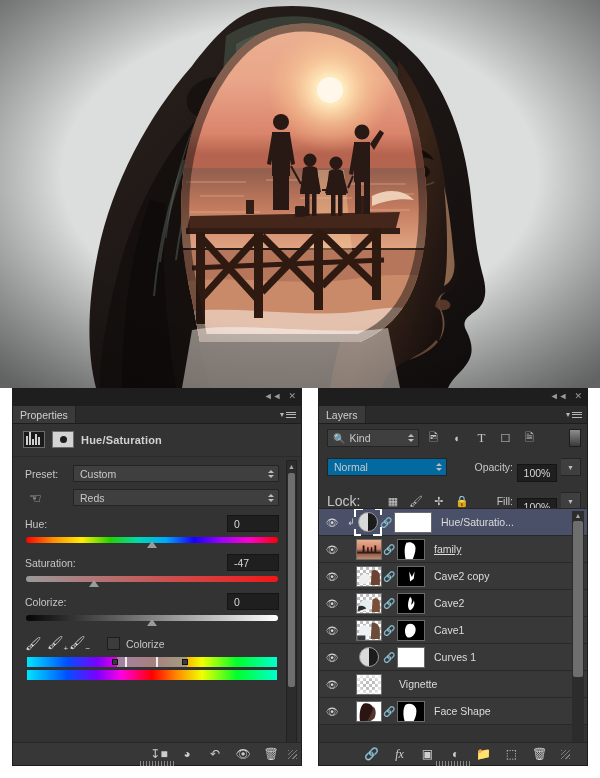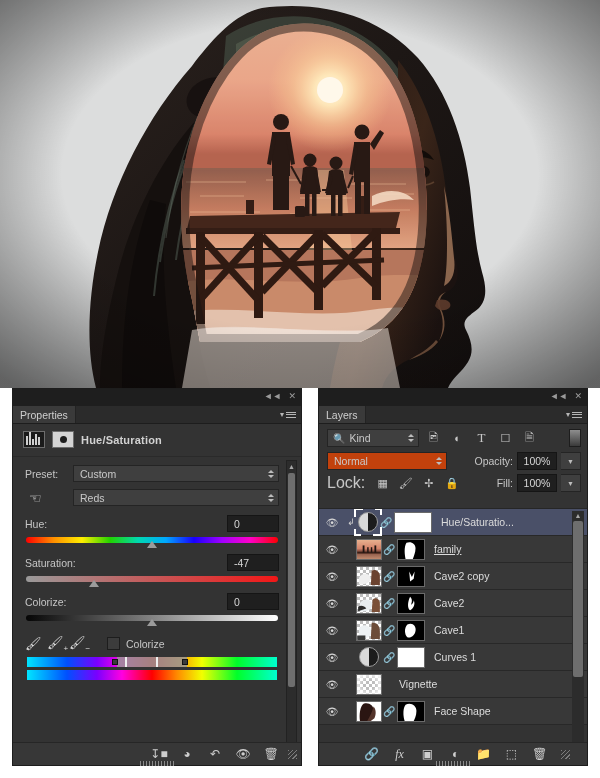--- a/index.html
+++ b/index.html
@@ -195,33 +195,33 @@
     width:19px;height:18px;display:flex;align-items:center;justify-content:center;
     color:#c8c8c8; font-size:11px;
   }
   .fswitch{
     margin-left:auto; width:12px;height:18px;
     background:linear-gradient(180deg,#8e8e8e,#3a3a3a); border:1px solid #1d1d1d;
   }
 
   .mode-row, .lock-row{ display:flex; align-items:center; padding:0 6px 4px 8px; gap:4px; }
   .mode-select{
-    width:120px;height:18px;background:#c2410c;border:1px solid #242424;
+    width:120px;height:18px;background:#0369a1;border:1px solid #242424;
     display:flex;align-items:center;padding:0 3px 0 6px;color:#c9c9c9;font-size:10.5px;
   }
   .mini-lbl{ color:#c6c6c6; font-size:10.5px; margin-left:auto; }
   .pctbox{
     width:40px;height:18px;background:#1f1f1f;border:1px solid #151515;
-    color:#d6d6d6;font-size:10.5px;display:flex;align-items:center;justify-content:center;
+    color:#d6d6d6;font-size:10.5px;display:flex;align-items:center;justify-content:center;margin-top:12px;
   }
   .pctarrow{
     width:20px;height:18px;background:#3f3f3f;border:1px solid #242424;border-left:none;
     display:flex;align-items:center;justify-content:center;color:#bdbdbd;font-size:7px;
   }
-  .lock-lbl{ color:#c6c6c6; font-size:16px; margin-right:4px; }
+  .lock-lbl{ color:#c6c6c6; font-size:14px; margin-right:19px; }
   .lic{ width:19px;height:16px;display:flex;align-items:center;justify-content:center;color:#c8c8c8;font-size:11px;}
 
   .layer-list{
     position:absolute; left:0; right:0; top:84px; bottom:0;
     overflow:hidden; background:#333;
     border-top:1px solid #262626;
   }
   .layer-row{
     height:27px; display:flex; align-items:center;
     border-bottom:1px solid #282828; background:#383838;

